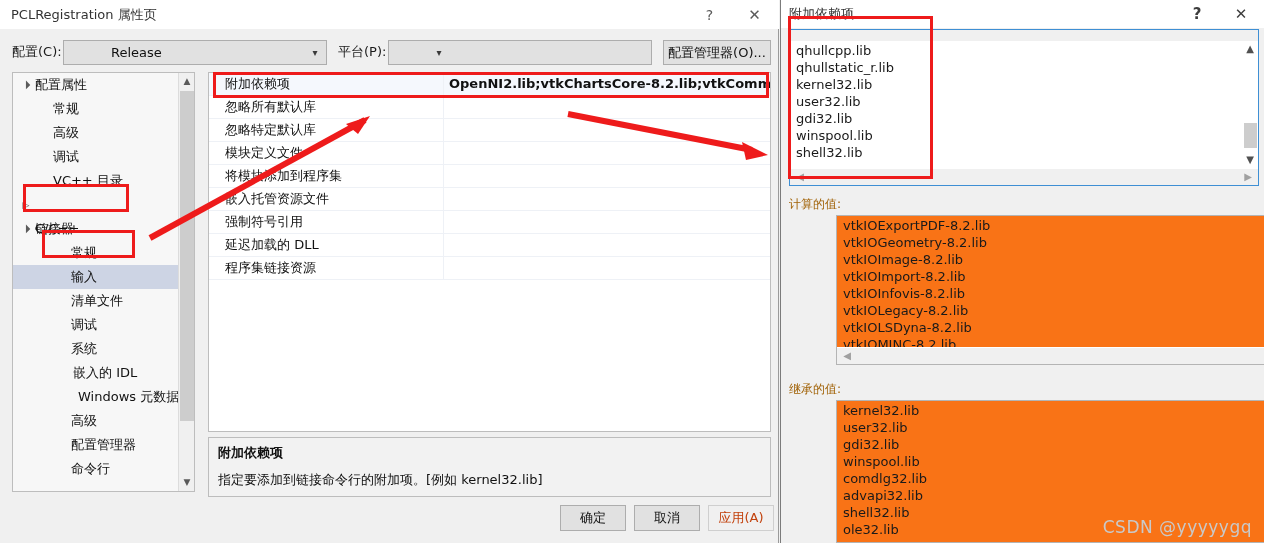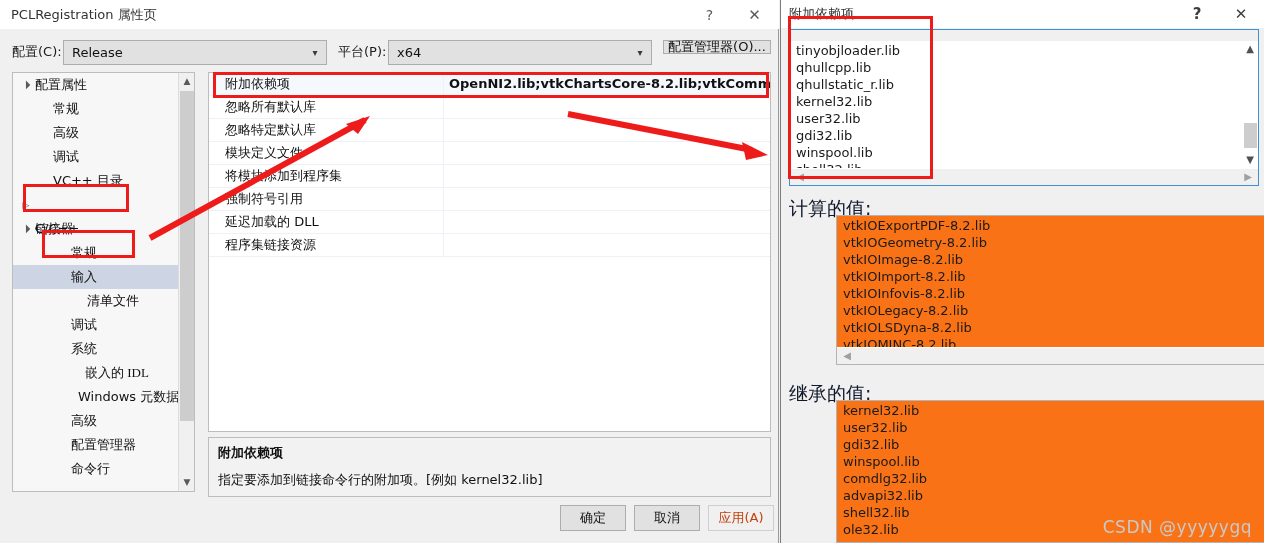--- a/index.html
+++ b/index.html
@@ -35,34 +35,34 @@
   .tb-close { right: 2px; font-size: 15px; }
 
   
   .cfg-row { position: absolute; left: 0; top: 34px; width: 779px; height: 34px; }
   .lbl { position: absolute; font-size: 13px; color: #1a1a1a; white-space: nowrap; }
   .cfg-lbl { left: 12px; top: 9px; }
   .plat-lbl { left: 338px; top: 9px; }
   .combo {
     position: absolute; height: 25px;
     background: #e1e1e1; border: 1px solid #adadad;
-    display: flex; align-items: center;
+    display: flex; align-items: center; padding-left: 39px;
   }
   .combo .cval { padding-left: 8px; font-size: 13px; color:#111; flex:1; white-space:nowrap; overflow:hidden;}
   .combo .carrow { width: 22px; text-align:center; font-size:10px; color:#3a3a3a; }
   #cfg-combo { left: 63px; top: 6px; width: 264px; }
   #plat-combo { left: 388px; top: 6px; width: 264px; }
   .btn {
     position: absolute;
     background: #e1e1e1; border: 1px solid #adadad;
     font-size: 13px; color: #111;
     display:flex; align-items:center; justify-content:center;
     white-space:nowrap;
   }
-  #cfgmgr-btn { left: 663px; top: 6px; width: 108px; height: 14px; }
+  #cfgmgr-btn { left: 663px; top: 6px; width: 108px; height: 25px; }
 
   
   .tree-pane {
     position: absolute; left: 12px; top: 72px; width: 183px; height: 420px;
     background: #f7f7f7; border: 1px solid #bdbdbd; overflow: hidden;
   }
   .tree-inner { position:absolute; left:0; top:0; width:166px; height:100%; }
   .tnode {
     position: relative; height: 24px; line-height: 24px;
     font-size: 13px; color: #111; white-space: nowrap;
@@ -146,21 +146,21 @@
   .vsb .thumb { position:absolute; left:2px; width:13px; background:#cdcdcd; }
 
   .hsb {
     position:absolute; left:0; right:0; bottom:0; height:17px; background:#f0f0f0;
     border-top:1px solid #ffffff;
   }
   .hsb .ar { position:absolute; top:0; width:16px; height:16px; text-align:center;
              font-size:10px; color:#a0a0a0; line-height:16px; }
   .hsb .ar.lf { left:2px; } .hsb .ar.rt { right:2px; }
 
-  .sec-lbl { position:absolute; font-size:19px; color:#0f172a; }
+  .sec-lbl { position:absolute; font-size:12px; color:#a16207; }
   .sec-box {
     position:absolute; background:#f97316; border:1px solid #b4b4b4;margin-left:47px;
   }
   .sec-list {
     position:absolute; left:0; top:1px; right:16px; bottom:17px;
     overflow:hidden; padding-left:6px;
   }
   .sec-list .li { font-size:13px; color:#1a1a1a; height:17px; line-height:17px; white-space:nowrap; }
 
   
@@ -186,21 +186,20 @@
     </div>
 
     <div class="cfg-row">
       <div class="lbl cfg-lbl">配置(C):</div>
       <div class="combo" id="cfg-combo">
         <span class="cval">Release</span>
         <span class="carrow">▾</span>
       </div>
       <div class="lbl plat-lbl">平台(P):</div>
       <div class="combo" id="plat-combo">
-        <span class="cval">x64</span>
         <span class="carrow">▾</span>
       </div>
       <div class="btn" id="cfgmgr-btn">配置管理器(O)...</div>
     </div>
 
     <div class="tree-pane">
       <div class="tree-inner" id="tree-inner">
           <div class="tnode">
             <span class="tw" style="left: 6px; transform: rotate(-45deg); font-size: 8px;">◢</span>
             <span class="tl" style="left: 22px;">配置属性</span>
@@ -225,30 +224,30 @@
             <span class="tw" style="left: 6px; transform: rotate(-45deg); font-size: 8px;">◢</span>
             <span class="tl" style="left: 22px;">链接器</span>
           </div>
           <div class="tnode">
             <span class="tl" style="left: 58px;">常规</span>
           </div>
           <div class="tnode sel">
             <span class="tl" style="left: 58px;">输入</span>
           </div>
           <div class="tnode">
-            <span class="tl" style="left: 58px; margin-left: 16px;">清单文件</span>
+            <span class="tl" style="left: 58px;">清单文件</span>
           </div>
           <div class="tnode">
             <span class="tl" style="left: 58px;">调试</span>
           </div>
           <div class="tnode">
             <span class="tl" style="left: 58px;">系统</span>
           </div>
           <div class="tnode">
-            <span class="tl" style="left: 72px; font-family: Liberation Serif, serif;">嵌入的 IDL</span>
+            <span class="tl" style="left: 60px;">嵌入的 IDL</span>
           </div>
           <div class="tnode">
             <span class="tl" style="left: 65px; text-align: right;">Windows 元数据</span>
           </div>
           <div class="tnode">
             <span class="tl" style="left: 58px;">高级</span>
           </div>
           <div class="tnode">
             <span class="tl" style="left: 58px;">配置管理器</span>
           </div>
@@ -279,20 +278,24 @@
           </div>
           <div class="grow">
             <div class="gname">模块定义文件</div>
             <div class="gval"></div>
           </div>
           <div class="grow">
             <div class="gname">将模块添加到程序集</div>
             <div class="gval"></div>
           </div>
           <div class="grow">
+            <div class="gname">嵌入托管资源文件</div>
+            <div class="gval"></div>
+          </div>
+          <div class="grow">
             <div class="gname">强制符号引用</div>
             <div class="gval"></div>
           </div>
           <div class="grow">
             <div class="gname">延迟加载的 DLL</div>
             <div class="gval"></div>
           </div>
           <div class="grow">
             <div class="gname">程序集链接资源</div>
             <div class="gval"></div>
@@ -314,21 +317,20 @@
 
     <div class="r-titlebar">
       <div class="r-title-text">附加依赖项</div>
       <div class="r-tb-btn r-help">?</div>
       <div class="r-tb-btn r-close">✕</div>
     </div>
 
     <div class="r-editbox">
       <div class="eb-top"></div>
       <div class="r-list" id="edit-list">
-          <div class="li">tinyobjloader.lib</div>
           <div class="li">qhullcpp.lib</div>
           <div class="li">qhullstatic_r.lib</div>
           <div class="li">kernel32.lib</div>
           <div class="li">user32.lib</div>
           <div class="li">gdi32.lib</div>
           <div class="li">winspool.lib</div>
           <div class="li">shell32.lib</div>
         </div>
       <div class="vsb">
         <div class="ar up">▲</div>

